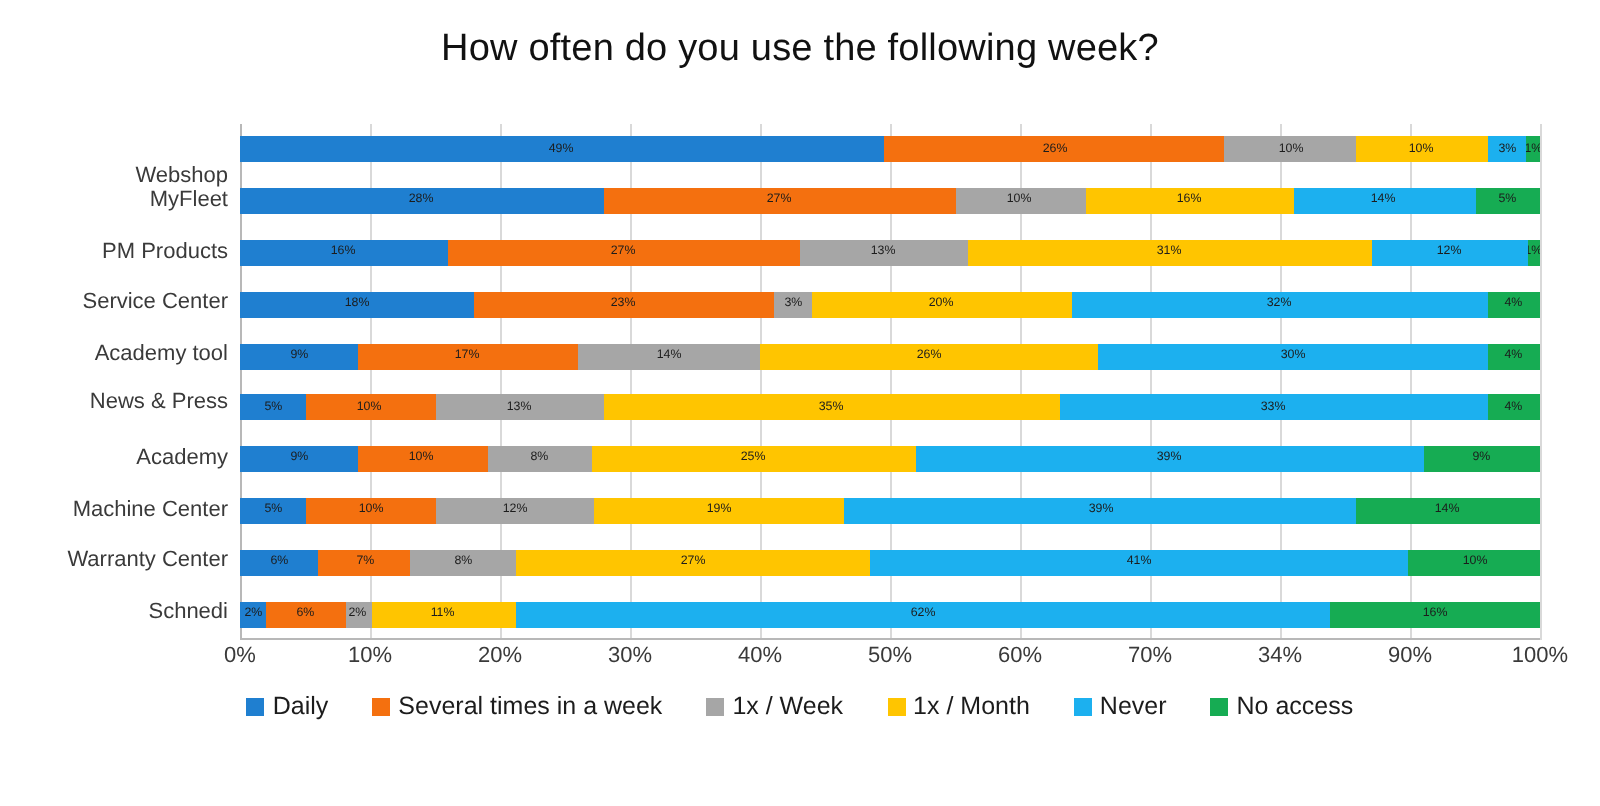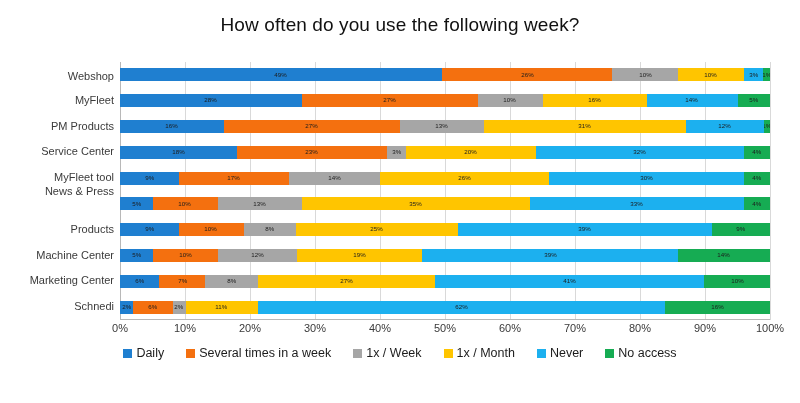--- a/index.html
+++ b/index.html
@@ -154,29 +154,29 @@
   }
 </style>
 </head>
 <body>
 
 <div class="chart-root">
 
   <div class="chart-title">How often do you use the following week?</div>
 
   <div class="ylabels">
-      <div class="ylabel" style="top: 8px;">Webshop</div>
+      <div class="ylabel" style="top: 20px;">Webshop</div>
       <div class="ylabel" style="top: 57.5px;">PM Products</div>
       <div class="ylabel" style="top: 31.7px;">MyFleet</div>
       <div class="ylabel" style="top: 83.3px;">Service Center</div>
-      <div class="ylabel" style="top: 109.1px;">MyFleet tool</div>
-      <div class="ylabel" style="top: 123px;">News &amp; Press</div>
-      <div class="ylabel" style="top: 160.7px;">Products</div>
+      <div class="ylabel" style="top: 109.1px;">Academy tool</div>
+      <div class="ylabel" style="top: 133px;">News &amp; Press</div>
+      <div class="ylabel" style="top: 160.7px;">Academy</div>
       <div class="ylabel" style="top: 186.5px;">Machine Center</div>
-      <div class="ylabel" style="top: 212.3px;">Marketing Center</div>
+      <div class="ylabel" style="top: 212.3px;">Warranty Center</div>
       <div class="ylabel" style="top: 238.1px;">Schnedi</div>
     </div>
 
   <div class="plot-area">
     <div class="gridlines">
         <div class="gridline" style="left: 0%;"></div>
         <div class="gridline" style="left: 10%;"></div>
         <div class="gridline" style="left: 20%;"></div>
         <div class="gridline" style="left: 30%;"></div>
         <div class="gridline" style="left: 40%;"></div>
@@ -395,21 +395,21 @@
 
   <div class="xlabels">
       <div class="xlabel" style="left: 0%;">0%</div>
       <div class="xlabel" style="left: 10%;">10%</div>
       <div class="xlabel" style="left: 20%;">20%</div>
       <div class="xlabel" style="left: 30%;">30%</div>
       <div class="xlabel" style="left: 40%;">40%</div>
       <div class="xlabel" style="left: 50%; text-align: right;">50%</div>
       <div class="xlabel" style="left: 60%;">60%</div>
       <div class="xlabel" style="left: 70%;">70%</div>
-      <div class="xlabel" style="left: 80%;">80%</div>
+      <div class="xlabel" style="left: 80%;">34%</div>
       <div class="xlabel" style="left: 90%;">90%</div>
       <div class="xlabel" style="left: 100%;">100%</div>
     </div>
 
   <div class="legend">
       <div class="legend-item">
         <span class="legend-swatch" style="background: rgb(31, 127, 208);"></span>
         <span class="legend-text">Daily</span>
       </div>
       <div class="legend-item">

